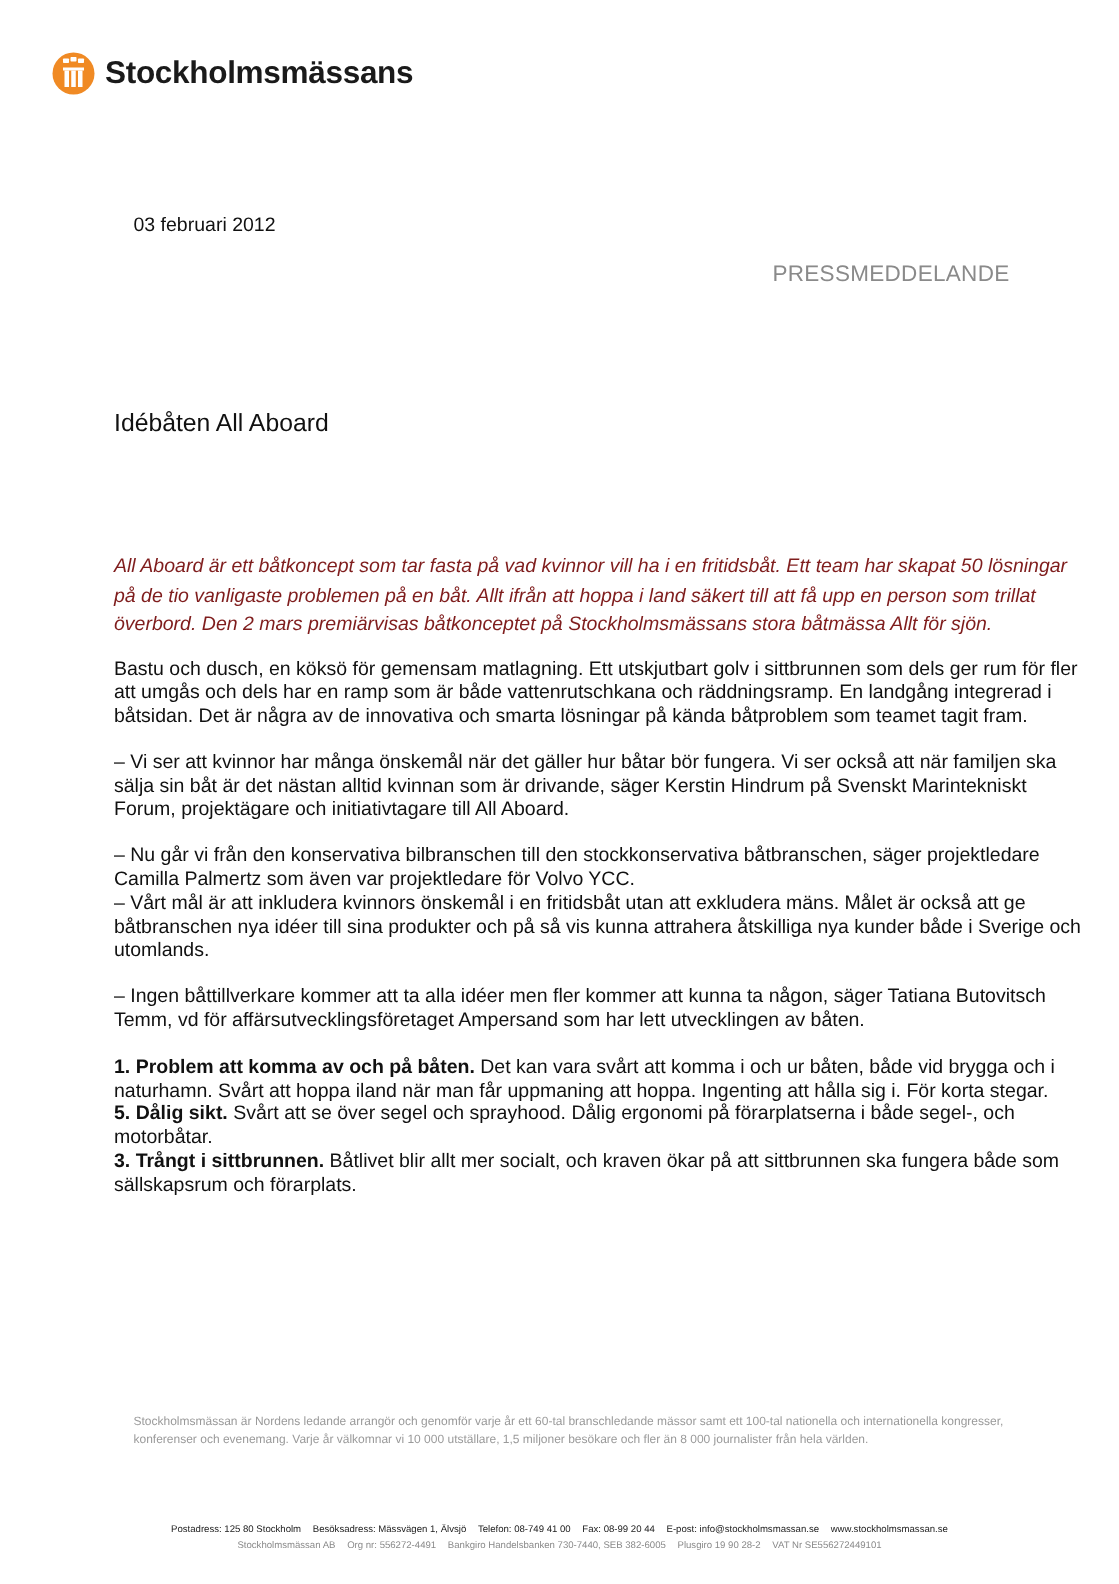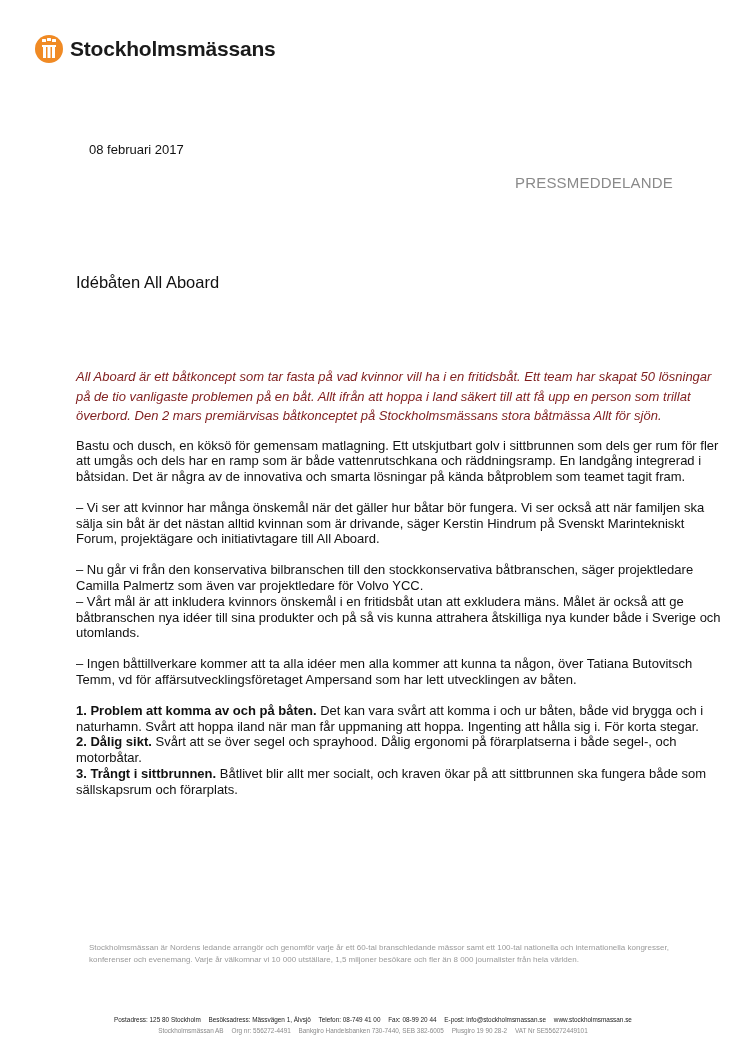--- a/index.html
+++ b/index.html
@@ -42,35 +42,35 @@
         <rect x="7" y="10" width="14" height="2"></rect>
         <rect x="8" y="12" width="3" height="11"></rect>
         <rect x="12.5" y="12" width="3" height="11"></rect>
         <rect x="17" y="12" width="3" height="11"></rect>
       </g>
     </svg>
   </div>
   <span class="logo-text">Stockholmsmässans</span>
 </div>
 
-<div class="date">08 februari 2017</div>
+<div class="date">03 februari 2012</div>
 <div class="doc-type">PRESSMEDDELANDE</div>
 
 <h1 class="title" style="font-weight:normal">Idébåten All Aboard</h1>
 
 <div class="body">
   <p class="lead">All Aboard är ett båtkoncept som tar fasta på vad kvinnor vill ha i en fritidsbåt. Ett team har skapat 50 lösningar på de tio vanligaste problemen på en båt. Allt ifrån att hoppa i land säkert till att få upp en person som trillat överbord. Den 2 mars premiärvisas båtkonceptet på Stockholmsmässans stora båtmässa Allt för sjön.</p>
   <p class="p">Bastu och dusch, en köksö för gemensam matlagning. Ett utskjutbart golv i sittbrunnen som dels ger rum för fler att umgås och dels har en ramp som är både vattenrutschkana och räddningsramp. En landgång integrerad i båtsidan. Det är några av de innovativa och smarta lösningar på kända båtproblem som teamet tagit fram.</p>
   <p class="p">– Vi ser att kvinnor har många önskemål när det gäller hur båtar bör fungera. Vi ser också att när familjen ska sälja sin båt är det nästan alltid kvinnan som är drivande, säger Kerstin Hindrum på Svenskt Marintekniskt Forum, projektägare och initiativtagare till All Aboard.</p>
   <p class="p tight">– Nu går vi från den konservativa bilbranschen till den stockkonservativa båtbranschen, säger projektledare Camilla Palmertz som även var projektledare för Volvo YCC.</p>
   <p class="p">– Vårt mål är att inkludera kvinnors önskemål i en fritidsbåt utan att exkludera mäns. Målet är också att ge båtbranschen nya idéer till sina produkter och på så vis kunna attrahera åtskilliga nya kunder både i Sverige och utomlands.</p>
-  <p class="p">– Ingen båttillverkare kommer att ta alla idéer men alla kommer att kunna ta någon, över Tatiana Butovitsch Temm, vd för affärsutvecklingsföretaget Ampersand som har lett utvecklingen av båten.</p>
+  <p class="p">– Ingen båttillverkare kommer att ta alla idéer men fler kommer att kunna ta någon, säger Tatiana Butovitsch Temm, vd för affärsutvecklingsföretaget Ampersand som har lett utvecklingen av båten.</p>
   <div>
     <p class="list-item"><b>1. Problem att komma av och på båten.</b><span> Det kan vara svårt att komma i och ur båten, både vid brygga och i naturhamn. Svårt att hoppa iland när man får uppmaning att hoppa. Ingenting att hålla sig i. För korta stegar.</span></p>
-    <p class="list-item"><b>2. Dålig sikt.</b><span> Svårt att se över segel och sprayhood.  Dålig ergonomi på förarplatserna i både segel-, och motorbåtar.</span></p>
+    <p class="list-item"><b>5. Dålig sikt.</b><span> Svårt att se över segel och sprayhood.  Dålig ergonomi på förarplatserna i både segel-, och motorbåtar.</span></p>
     <p class="list-item"><b>3. Trångt i sittbrunnen.</b><span> Båtlivet blir allt mer socialt, och kraven ökar på att sittbrunnen ska fungera både som sällskapsrum och förarplats.</span></p>
   </div>
 </div>
 
 <div class="boilerplate">Stockholmsmässan är Nordens ledande arrangör och genomför varje år ett 60-tal branschledande mässor samt ett 100-tal nationella och internationella kongresser, konferenser och evenemang. Varje år välkomnar vi 10 000 utställare, 1,5 miljoner besökare och fler än 8 000 journalister från hela världen.</div>
 
 <div class="footer l1">
   <span>Postadress: 125 80 Stockholm</span>
   <span>Besöksadress: Mässvägen 1, Älvsjö</span>
   <span>Telefon: 08-749 41 00</span>

